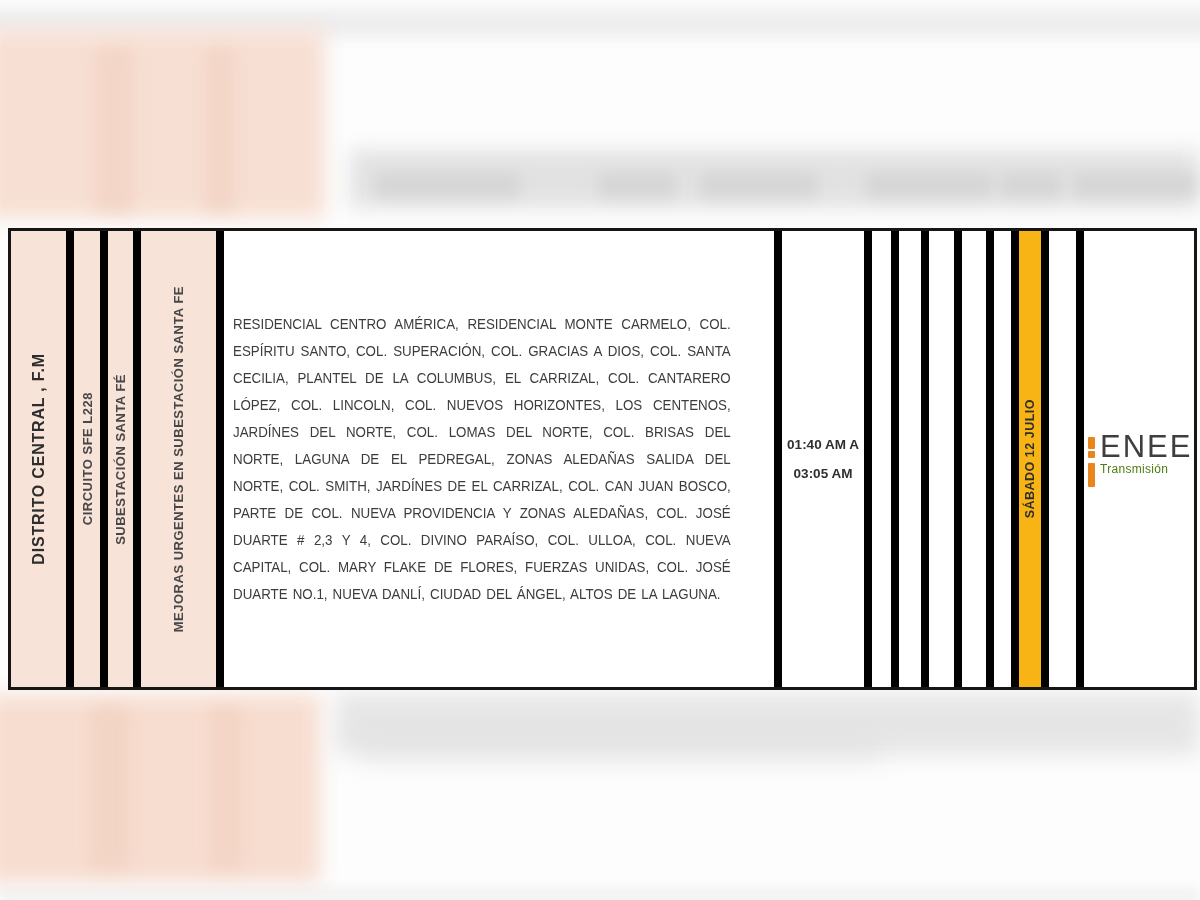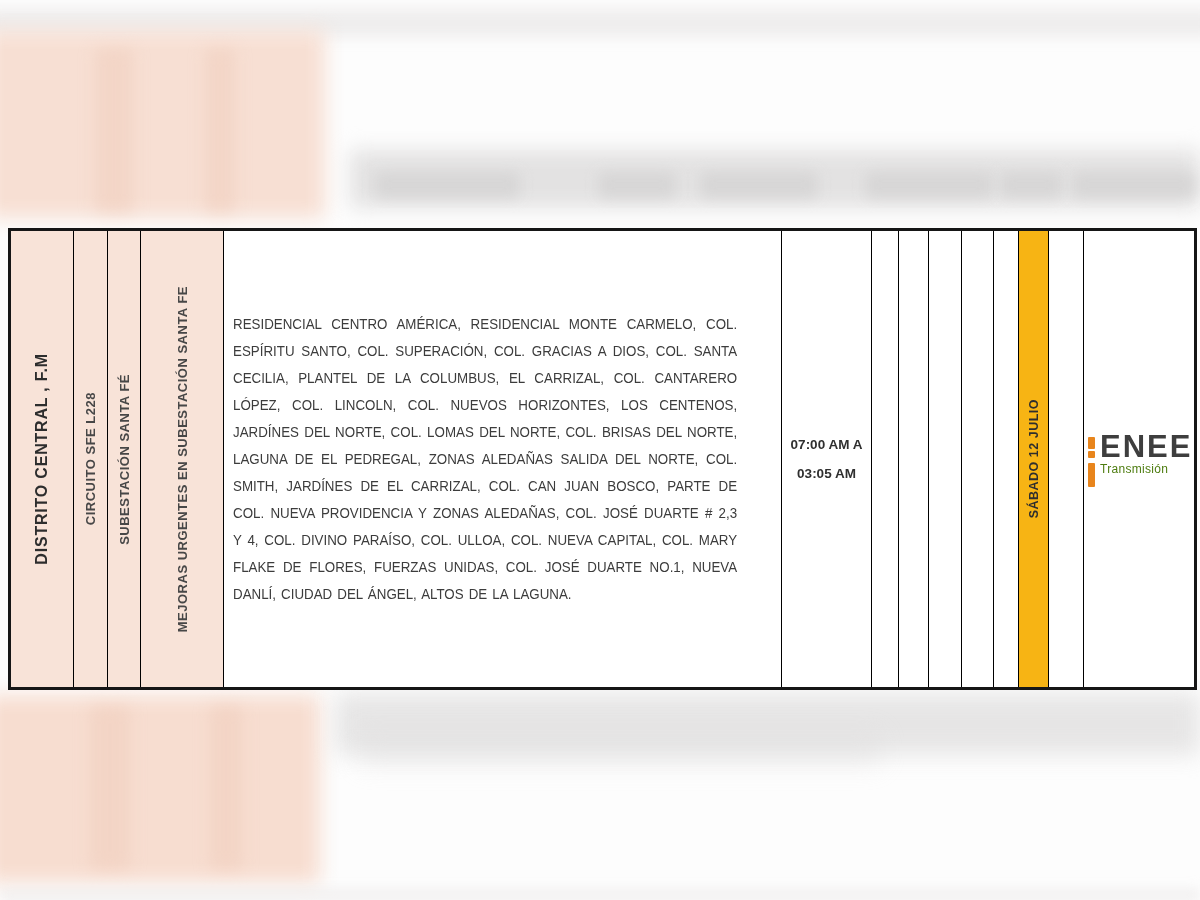--- a/index.html
+++ b/index.html
@@ -29,21 +29,21 @@
   .gray-bottom2{left:360px;top:733px;width:520px;height:32px;background:#dddcdc;filter:blur(12px);opacity:.35;}
   .bottom-edge{left:0;top:888px;width:1200px;height:14px;background:#ebe9e9;filter:blur(6px);opacity:.6;}
 
   
   .outage-table{
     position:absolute;left:8px;top:228px;width:1189px;height:462px;
     box-sizing:border-box;border:3px solid #161616;background:#ffffff;
     display:flex;flex-direction:row;
   }
   .cell{
-    box-sizing:border-box;border-right:1px solid #000000;
+    box-sizing:border-box;border-right:8px solid #000000;
     display:flex;align-items:center;justify-content:center;
     overflow:hidden;background:#ffffff;flex:0 0 auto;
   }
   .cell:last-child{border-right:none;flex:1 1 auto;}
   .pink{background:#f8e3d8;}
   .yellow{background:#f7b414;}
   .c1{width:63px;} .c2{width:34px;} .c3{width:33px;} .c4{width:83px;}
   .c5{width:558px;justify-content:flex-start;padding-left:9px;}
   .c6{width:90px;} .c7{width:27px;} .c8{width:30px;} .c9{width:33px;}
   .c10{width:32px;} .c11{width:25px;} .c12{width:30px;} .c13{width:35px;}
@@ -70,21 +70,21 @@
   .time span{display:block;}
 
   
   .logo{display:flex;align-items:flex-start;gap:5px;padding-left:4px;width:100%;}
   .logo-mark{display:flex;flex-direction:column;margin-top:5px;flex:0 0 7px;}
   .logo-mark i{display:block;width:7px;background:#e8851c;border-radius:1px;}
   .lm1{height:12px;margin-bottom:2px;}
   .lm2{height:7px;margin-bottom:5px;}
   .lm3{height:24px;}
   .logo-text{min-width:0;}
-  .logo-enee{font-size:31px;font-weight:700;letter-spacing:2px;color:#3e3e3e;line-height:30px;white-space:nowrap;}
+  .logo-enee{font-size:31px;font-weight:400;letter-spacing:2px;color:#3e3e3e;line-height:30px;white-space:nowrap;}
   .logo-sub{font-size:12px;color:#4d7c0f;letter-spacing:.3px;white-space:nowrap;}
 </style>
 </head>
 <body>
 
 <div class="stage">
 
   <div class="bg top-band"></div>
   <div class="bg pink-top"></div>
   <div class="bg stripe st1"></div>
@@ -120,21 +120,21 @@
     <div class="cell pink c4">
       <span class="vtext vt-work">MEJORAS URGENTES EN SUBESTACIÓN SANTA FE</span>
     </div>
 
     <div class="cell c5">
       <p class="areas">RESIDENCIAL CENTRO AMÉRICA, RESIDENCIAL MONTE CARMELO, COL. ESPÍRITU SANTO, COL. SUPERACIÓN, COL. GRACIAS A DIOS, COL. SANTA CECILIA, PLANTEL DE LA COLUMBUS, EL CARRIZAL, COL. CANTARERO LÓPEZ, COL. LINCOLN, COL. NUEVOS HORIZONTES, LOS CENTENOS, JARDÍNES DEL NORTE, COL. LOMAS DEL NORTE, COL. BRISAS DEL NORTE, LAGUNA DE EL PEDREGAL, ZONAS ALEDAÑAS SALIDA DEL NORTE, COL. SMITH, JARDÍNES DE EL CARRIZAL, COL. CAN JUAN BOSCO, PARTE DE COL. NUEVA PROVIDENCIA Y ZONAS ALEDAÑAS, COL. JOSÉ DUARTE # 2,3 Y 4, COL. DIVINO PARAÍSO, COL. ULLOA, COL. NUEVA CAPITAL, COL. MARY FLAKE DE FLORES, FUERZAS UNIDAS, COL. JOSÉ DUARTE NO.1, NUEVA DANLÍ, CIUDAD DEL ÁNGEL, ALTOS DE LA LAGUNA.</p>
     </div>
 
     <div class="cell c6">
       <div class="time">
-        <span>07:00 AM A</span>
+        <span>01:40 AM A</span>
         <span>03:05 AM</span>
       </div>
     </div>
 
     <div class="cell c7"></div>
     <div class="cell c8"></div>
     <div class="cell c9"></div>
     <div class="cell c10"></div>
     <div class="cell c11"></div>
 

